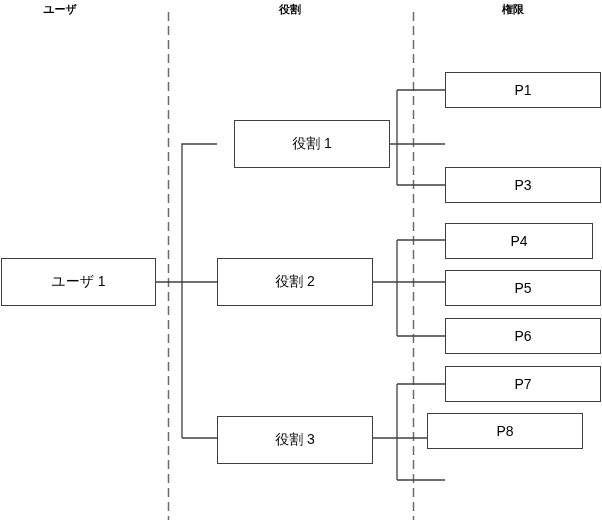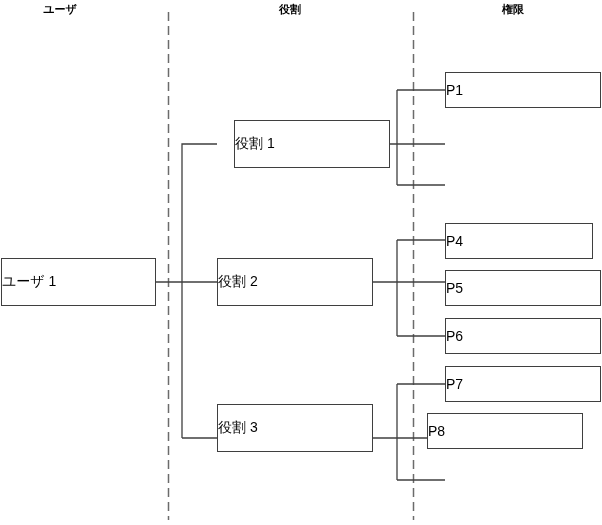--- a/index.html
+++ b/index.html
@@ -35,21 +35,21 @@
     stroke-dasharray: 9 5;
     fill: none;
   }
   .node {
     position: absolute;
     box-sizing: border-box;
     border: 1.4px solid var(--line, #3f3f3f);
     background: #ffffff;
     display: flex;
     align-items: center;
-    justify-content: flex-start;
+    justify-content: center;
     font-size: 14px;
     color: var(--text, #000000);
     white-space: nowrap;
   }
 </style>
 </head>
 <body>
 
 <div class="canvas">
 
@@ -85,26 +85,29 @@
   <div class="node" style="left:1px;top:258px;width:155px;height:48px">
     <span>ユーザ 1</span>
   </div>
 
   <div class="node" style="left:234px;top:120px;width:156px;height:48px">
     <span>役割 1</span>
   </div>
   <div class="node" style="left:217px;top:258px;width:156px;height:48px">
     <span>役割 2</span>
   </div>
-  <div class="node" style="left:217px;top:404px;width:156px;height:48px">
+  <div class="node" style="left:217px;top:416px;width:156px;height:48px">
     <span>役割 3</span>
   </div>
 
   <div class="node" style="left:445px;top:72px;width:156px;height:36px">
     <span>P1</span>
+  </div>
+  <div class="node" style="left:445px;top:167px;width:156px;height:36px">
+    <span>P3</span>
   </div>
   <div class="node" style="left:445px;top:223px;width:148px;height:36px">
     <span>P4</span>
   </div>
   <div class="node" style="left:445px;top:270px;width:156px;height:36px">
     <span>P5</span>
   </div>
   <div class="node" style="left:445px;top:318px;width:156px;height:36px">
     <span>P6</span>
   </div>

